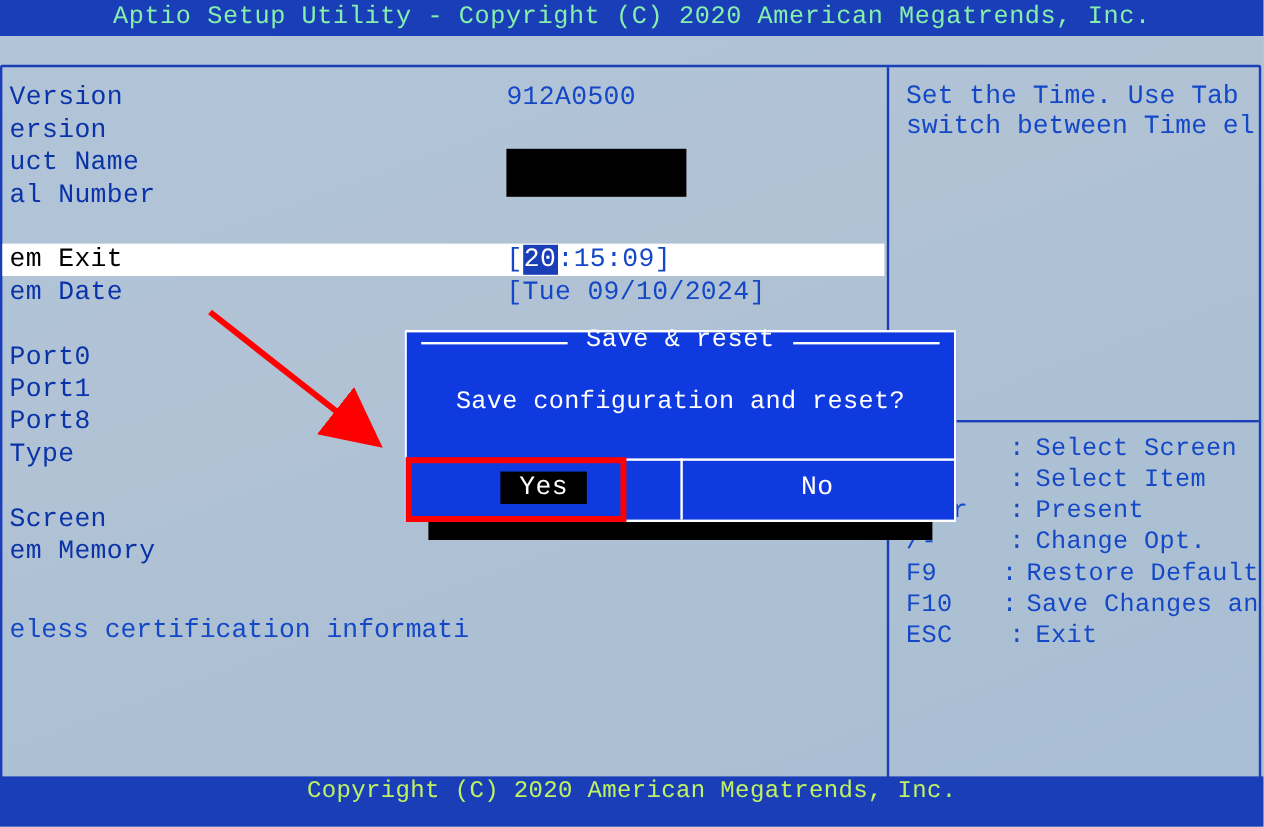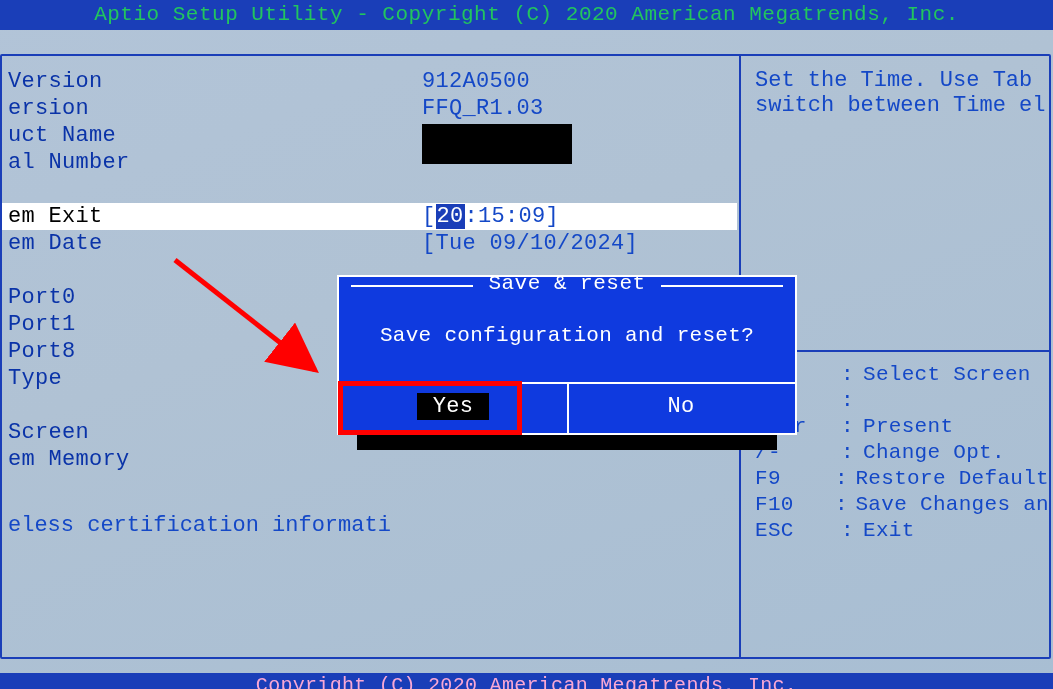--- a/index.html
+++ b/index.html
@@ -4,25 +4,25 @@
   <style>
     * { box-sizing:border-box; margin:0; padding:0; }
     html,body{ width:1053px; height:689px; overflow:hidden;
       font-family:"Courier New",monospace; font-size:22px; font-weight:500;
       background:#b7c7d9; color:#0a33a8; letter-spacing:0.3px;
     }
     .screen{ position:relative; width:1053px; height:689px;
       background:linear-gradient(160deg,#b2c4d8 0%,#b0c2d4 40%,#a8bed3 100%);
     }
     .title-bar{ width:100%; height:30px; text-align:center;
-      background:#1a3eb8; color:#22c55e; line-height:30px; font-size:21px;
+      background:#1a3eb8; color:#86efac; line-height:30px; font-size:21px;
       letter-spacing:0.5px;
     }
-    .footer-bar{ position:absolute; left:0; right:0; bottom:0; height:16px;
-      background:#1a3eb8; color:#f9a8d4; text-align:center; line-height:26px;
+    .footer-bar{ position:absolute; left:0; right:0; bottom:0; height:42px;
+      background:#1a3eb8; color:#bef264; text-align:center; line-height:26px;
       font-size:20px;
     }
     .outer-frame{ position:absolute; top:54px; left:0; right:2px; bottom:30px;
       border:2px solid #1a3eb8; border-radius:2px;padding-left:40px;
     }
     .left-panel{ position:absolute; top:0; left:0; bottom:0; width:735px; }
     .right-panel{ position:absolute; top:0; right:0; bottom:0; width:310px;
       border-left:2px solid #1a3eb8;
     }
     .help-text{ padding:12px 10px 8px 14px; color:#1448c7; letter-spacing:0px; }
@@ -99,21 +99,20 @@
 
     <div class="left-panel">
       <div class="pad"></div>
       <div id="rows-host">
           <div class="row">
             <div class="lbl">Version</div>
             <div class="val">912A0500</div>
           </div>
           <div class="row">
             <div class="lbl">ersion</div>
-            <div class="val">FFQ_R1.03</div>
           </div>
           <div class="row">
             <div class="lbl">uct Name</div>
             <div class="val"><span class="redact"></span></div>
           </div>
           <div class="row">
             <div class="lbl">al Number</div>
             <div class="val"></div>
           </div>
           <div class="row">
@@ -173,20 +172,21 @@
       <div class="right-sep"></div>
       <div class="key-guide" id="kg-host">
           <div class="kg-row">
             <div class="kg-key">→←</div>
             <div class="kg-colon">:</div>
             <div class="kg-desc">Select Screen</div>
           </div>
           <div class="kg-row">
             <div class="kg-key">↑↓</div>
             <div class="kg-colon">:</div>
+            <div class="kg-desc">Select Item</div>
           </div>
           <div class="kg-row">
             <div class="kg-key">nter</div>
             <div class="kg-colon">:</div>
             <div class="kg-desc">Present</div>
           </div>
           <div class="kg-row">
             <div class="kg-key">/-</div>
             <div class="kg-colon">:</div>
             <div class="kg-desc">Change Opt.</div>

